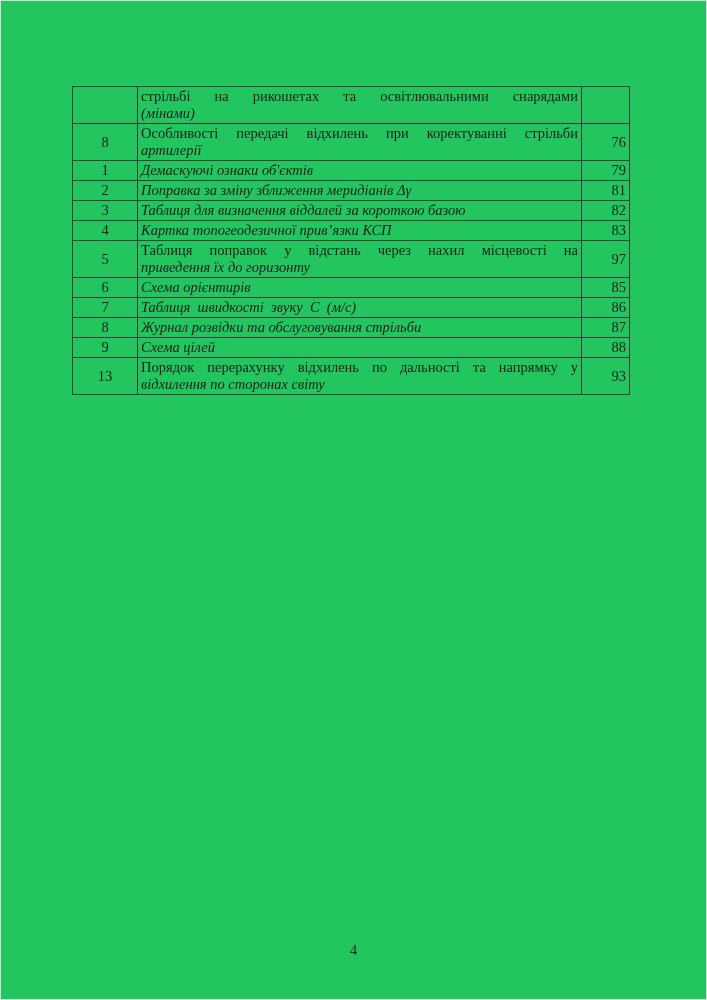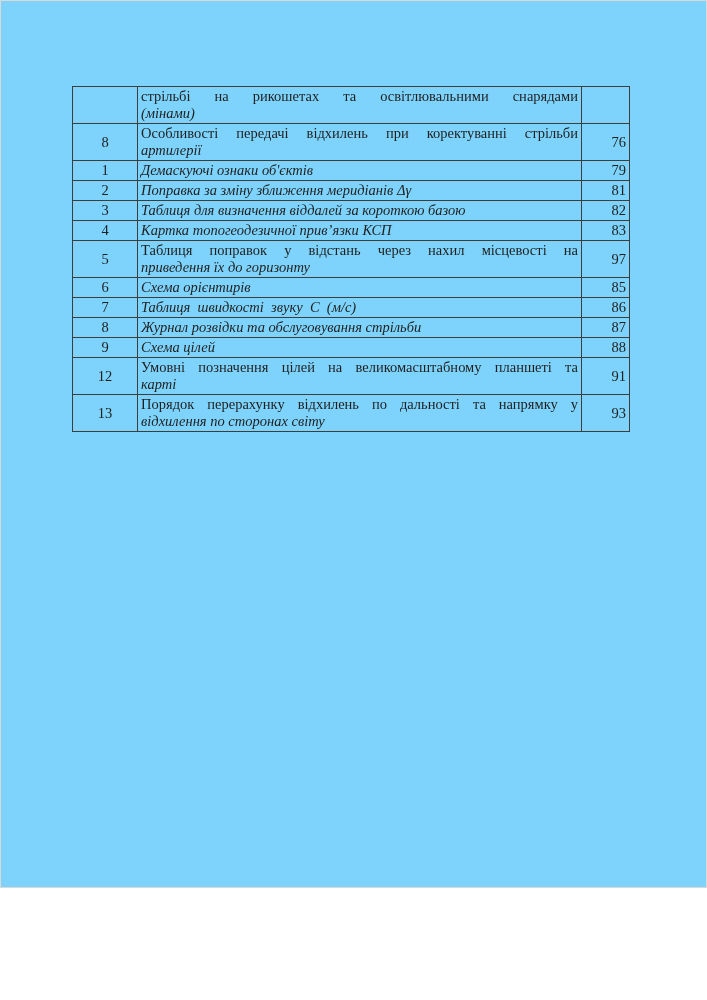--- a/index.html
+++ b/index.html
@@ -9,23 +9,23 @@
   }
   body {
     width: 707px;
     height: 1000px;
     font-family: "Liberation Serif", "DejaVu Serif", serif;
     color: #1f1f1f;
   }
   .page {
     position: relative;
     width: 707px;
-    height: 888px;
+    height: 1000px;
     box-sizing: border-box;
-    background: #7dd3fc;
+    background: #22c55e;
     border: 1px solid #d9d9d9;
     overflow: hidden;
   }
   table.toc {
     position: absolute;
     left: 71px;
     top: 85px;
     width: 557px;
     border-collapse: collapse;
     table-layout: fixed;
@@ -155,28 +155,20 @@
           <td class="page-cell">87</td>
         </tr>
         <tr>
           <td class="num-cell">9</td>
           <td class="text-cell">
             <div class="lline">Схема цілей</div>
           </td>
           <td class="page-cell">88</td>
         </tr>
         <tr>
-          <td class="num-cell">12</td>
-          <td class="text-cell">
-            <div class="jline">Умовні позначення цілей на великомасштабному планшеті та</div>
-            <div class="lline">карті</div>
-          </td>
-          <td class="page-cell">91</td>
-        </tr>
-        <tr>
           <td class="num-cell">13</td>
           <td class="text-cell">
             <div class="jline">Порядок перерахунку відхилень по дальності та напрямку у</div>
             <div class="lline">відхилення по сторонах світу</div>
           </td>
           <td class="page-cell">93</td>
         </tr>
       </tbody>
   </table>
   <div class="footer-pagenum">4</div>

